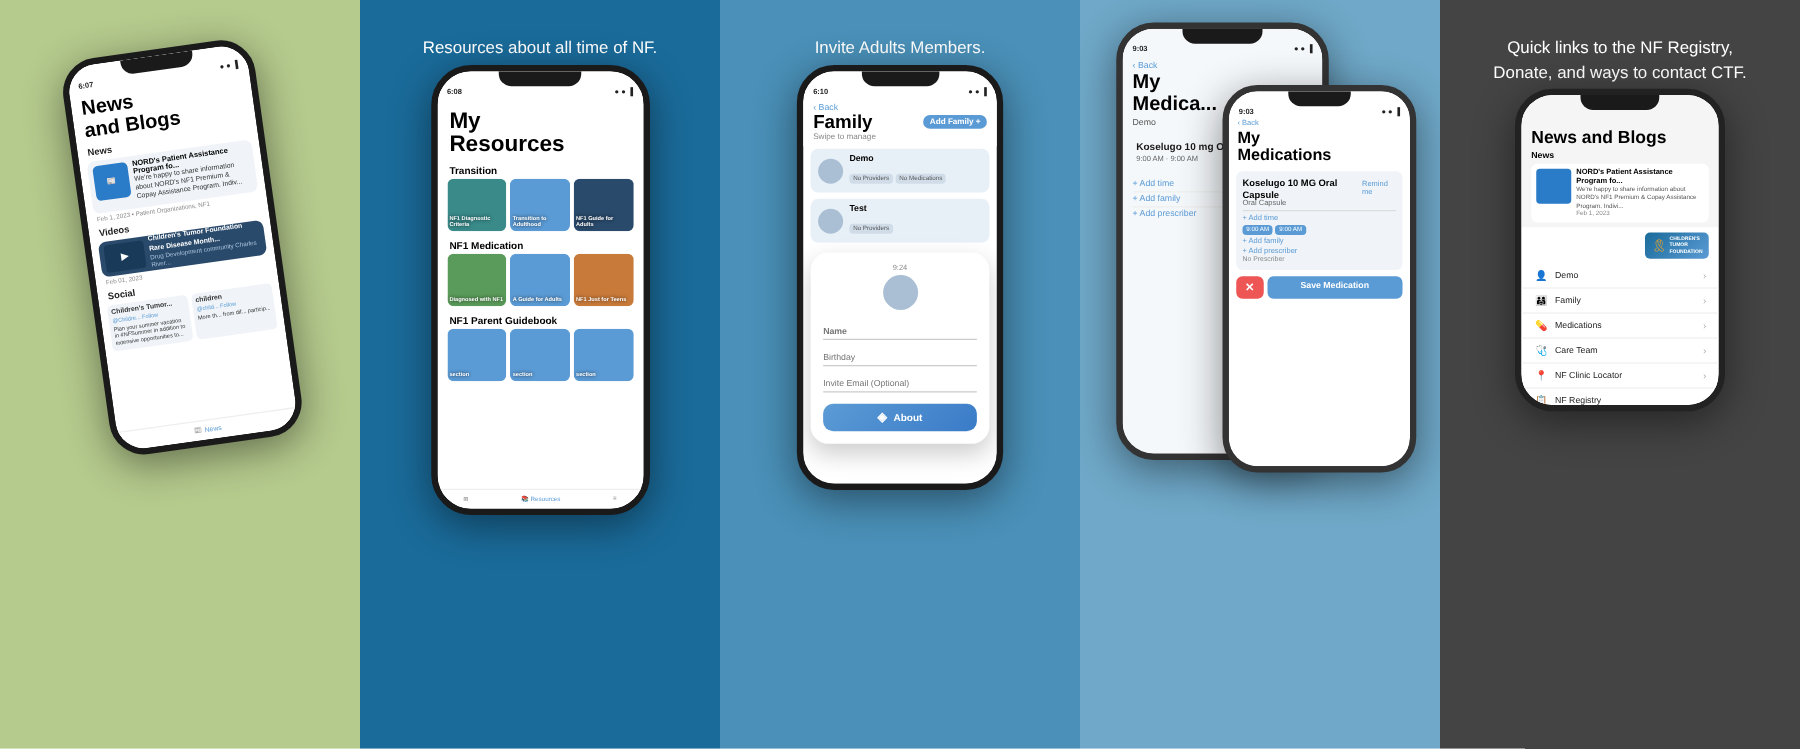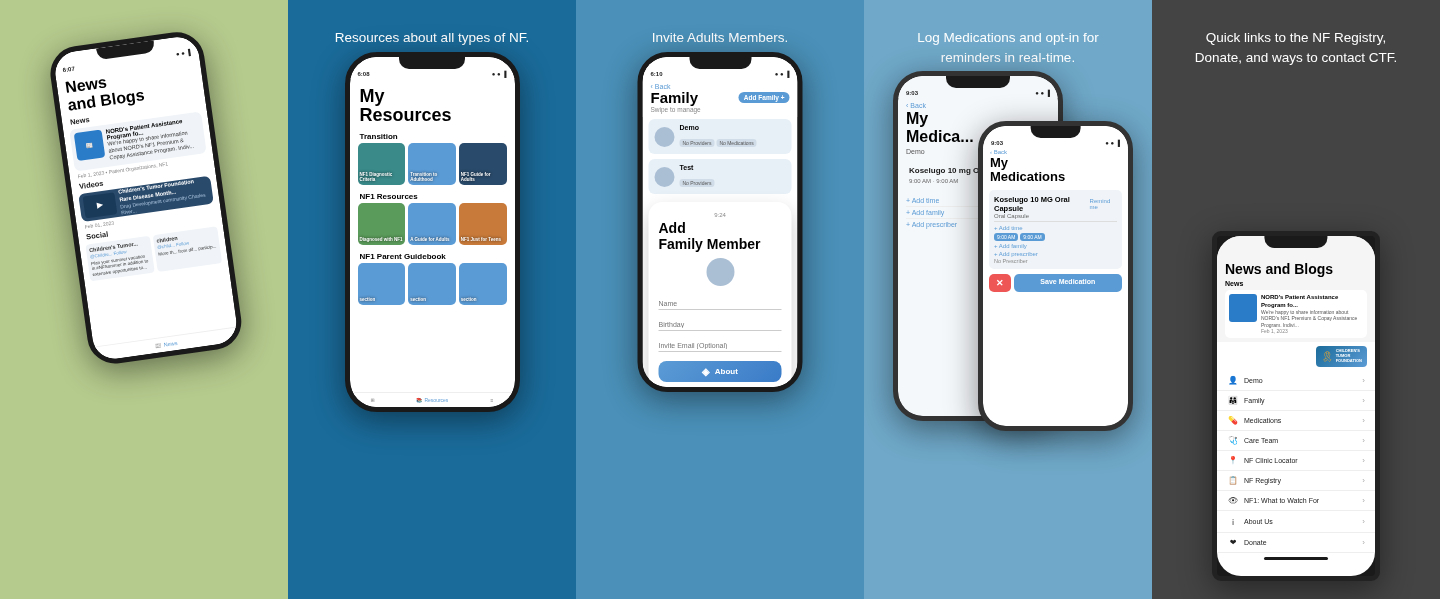--- a/index.html
+++ b/index.html
@@ -30,21 +30,21 @@
       margin-bottom: 14px;
       line-height: 1.45;
       max-width: 220px;
     }
 
     
     .panel-1 { background: #b5ca8d; }
     .panel-2 { background: #1a6b9a; }
     .panel-3 { background: #4a90b8; }
     .panel-4 { background: #6fa8c8; }
-    .panel-5 { background: #444; justify-content: space-between; }
+    .panel-5 { background: #444; }
 
     
     .phone {
       position: relative;
       background: #1a1a1a;
       border-radius: 36px;
       display: flex;
       flex-direction: column;
       align-items: center;
       box-shadow: 0 8px 32px rgba(0,0,0,0.45);
@@ -120,22 +120,22 @@
       border: 5px solid #333;
       position: absolute;
       top: 50px; right: -10px;
       z-index: 2;
     }
     .phone-4b .phone-screen { width: 100%; height: 100%; border-radius: 22px; }
 
     
     .phone-5 {
       width: 168px;
-      height: 350px;
-      border-radius: 9px;
+      height: 258px;
+      border-radius: 30px;
       border: 5px solid #222;
       margin-top: -10px;
     }
     .phone-5 .phone-screen { width: 100%; height: 100%; border-radius: 24px; }
 
     
     .screen-content {
       width: 100%;
       height: 100%;
       display: flex;
@@ -485,21 +485,21 @@
         </div>
       </div>
       <div class="s1-tabbar">
         <div class="s1-tab">📰 News</div>
       </div>
     </div>
   </div>
 </div>
 
 <div class="panel panel-2">
-  <p class="panel-caption" style="color:#fff;">Resources about all types of NF.</p>
+  <p class="panel-caption" style="color:#fff;">Resources about all time of NF.</p>
   <div class="phone phone-2">
     <div class="notch"></div>
     <div class="phone-screen screen-content">
       <div class="status-bar">
         <span>6:08</span>
         <span>● ● ▐</span>
       </div>
       <div class="s2-title">My<br>Resources</div>
       <div class="s2-section">Transition</div>
       <div class="s2-thumbs">
@@ -512,21 +512,21 @@
           <div class="s2-thumb-img thumb-blue">
             <span class="s2-thumb-label">Transition to Adulthood</span>
           </div>
         </div>
         <div class="s2-thumb">
           <div class="s2-thumb-img thumb-dark">
             <span class="s2-thumb-label">NF1 Guide for Adults</span>
           </div>
         </div>
       </div>
-      <div class="s2-section">NF1 Resources</div>
+      <div class="s2-section">NF1 Medication</div>
       <div class="s2-thumbs">
         <div class="s2-thumb">
           <div class="s2-thumb-img thumb-green">
             <span class="s2-thumb-label">Diagnosed with NF1</span>
           </div>
         </div>
         <div class="s2-thumb">
           <div class="s2-thumb-img thumb-blue">
             <span class="s2-thumb-label">A Guide for Adults</span>
           </div>
@@ -595,37 +595,35 @@
         <div class="s3-member" style="margin-top:3px;">
           <div class="s3-avatar"></div>
           <div>
             <div class="s3-member-name">Test</div>
             <div><span class="s3-badge">No Providers</span></div>
           </div>
         </div>
 
         <div style="margin:6px 6px 0;background:#fff;border-radius:14px;padding:10px;box-shadow:0 8px 20px rgba(0,0,0,0.2);position:relative;z-index:5;">
           <div style="font-size:6px;color:#888;text-align:center;margin-bottom:2px;">9:24</div>
-          <div style="font-size:14px;font-weight:800;line-height:1.15;margin-bottom:6px;">Add<br>Family Member</div>
           <div style="width:28px;height:28px;background:#aabfd4;border-radius:50%;margin:0 auto 6px;"></div>
-          <input type="text" class="s3-input" placeholder="Name" readonly="" style="pointer-events: none;">
+          <input type="text" class="s3-input" placeholder="Name" readonly="" style="pointer-events: none; font-weight: bold;">
           <input type="text" class="s3-input" placeholder="Birthday" readonly="" style="pointer-events: none;">
           <input type="text" class="s3-input" placeholder="Invite Email (Optional)" readonly="" style="pointer-events: none;">
           <div style="background:linear-gradient(135deg,#5b9bd5,#3a7bc8);color:white;border-radius:8px;padding:5px;font-size:8px;font-weight:700;text-align:center;margin-top:6px;display:flex;align-items:center;justify-content:center;gap:5px;">
             <span style="font-size:10px;">◈</span>
             <span>About</span>
           </div>
         </div>
       </div>
     </div>
   </div>
 </div>
 
 <div class="panel panel-4">
-  <p class="panel-caption" style="color:#fff;text-align:center;">Log Medications and opt-in for reminders in real-time.</p>
   <div class="phone-4-container">
 
     <div class="phone phone-4a">
       <div class="notch"></div>
       <div class="phone-screen screen-content" style="background:#f5f8fb;">
         <div class="status-bar" style="background:#f5f8fb;">
           <span>9:03</span>
           <span>● ● ▐</span>
         </div>
         <div class="s4-back">‹ <span>Back</span></div>

